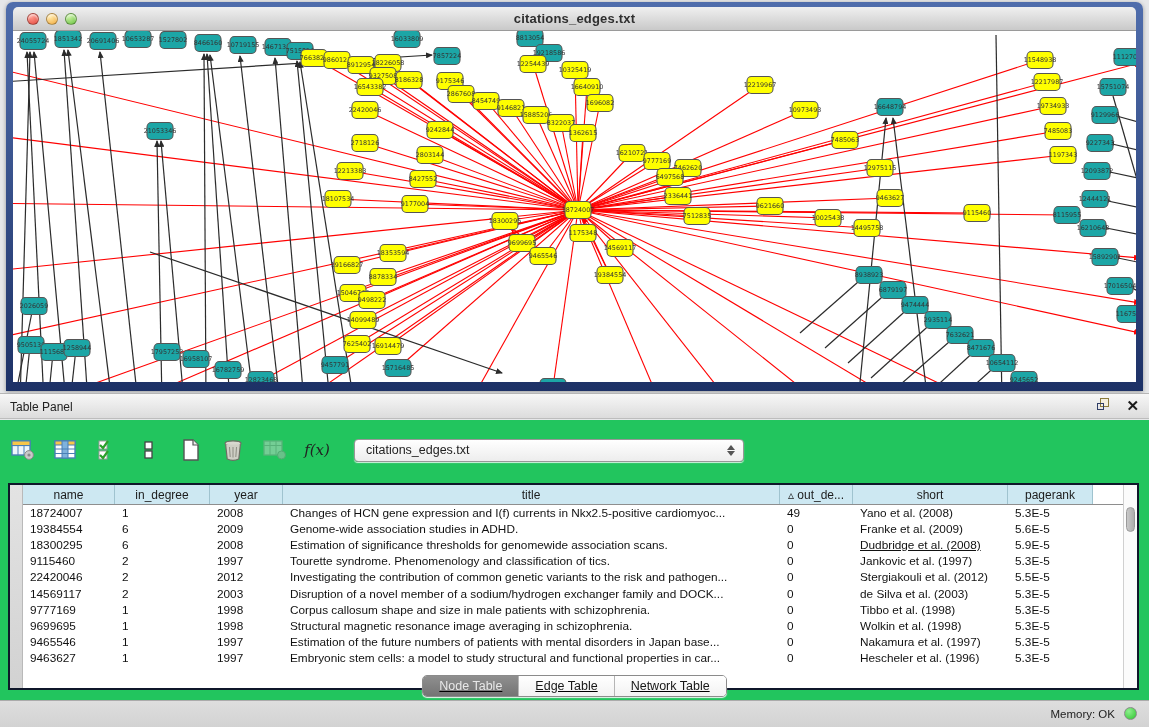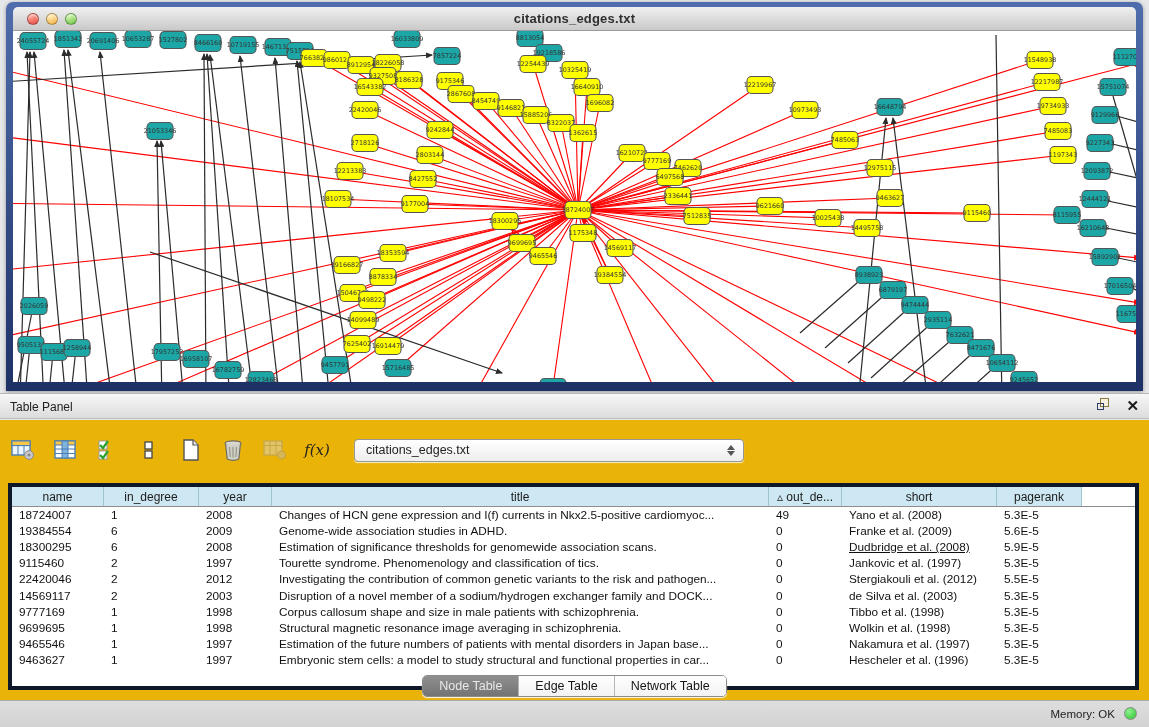--- a/index.html
+++ b/index.html
@@ -31,52 +31,52 @@
     border-bottom:1px solid #bdbdbd; }
   .panel-title { position:absolute; left:10px; top:6px; font-size:12px; color:#222; }
   .panel-actions { position:absolute; right:10px; top:4px; display:flex; gap:14px; align-items:center; }
   .float-ic { width:15px; height:15px; position:relative; }
   .float-ic .sq1 { position:absolute; left:3px; top:0; width:9px; height:9px;
     border:1px solid #8a7a3a; background:#f4efdf; }
   .float-ic .sq2 { position:absolute; left:0; top:5px; width:7px; height:7px;
     border:1px solid #2f3d66; background:transparent; }
   .close-ic { font-size:15px; font-weight:bold; color:#1a1a1a; line-height:15px; cursor:default; }
 
-  .panel-body { position:absolute; left:0; top:420px; width:1149px; height:280px; background:#eab308; }
+  .panel-body { position:absolute; left:0; top:420px; width:1149px; height:280px; background:#22c55e; }
 
   .toolbar { position:absolute; left:10px; top:12px; height:36px; display:flex; align-items:center; gap:16px; }
   .tb-ic { width:26px; height:26px; display:flex; align-items:center; justify-content:center; }
   .tb-ic svg { display:block; }
   .fx-label { font-family:"DejaVu Serif", serif; font-style:italic; font-size:15px; color:#222; }
   .selector { margin-left:8px; width:390px; height:23px; border:1px solid #979797; border-radius:4px;
     background:linear-gradient(#ffffff,#ededed); position:relative;
     font-size:12.5px; color:#222; line-height:21px; padding-left:11px;
     box-shadow:0 1px 1px rgba(255,255,255,.8); }
   .stepper { position:absolute; right:7px; top:3px; width:10px; height:16px;
     display:flex; flex-direction:column; align-items:center; justify-content:center; gap:1px; }
   .stepper i { width:0; height:0; border-left:4px solid transparent; border-right:4px solid transparent; }
   .stepper .up { border-bottom:5px solid #555; }
   .stepper .dn { border-top:5px solid #555; }
 
   .table-box { position:absolute; left:8px; top:63px; width:1131px; height:207px;
-    background:#fff; border:4px solid #0f172a; display:flex;flex-direction:column; }
+    background:#fff; border:2px solid #0f172a; display:flex; }
   .gutter { width:13px; background:linear-gradient(#e3e3e3,#d2d2d2); border-right:1px solid #b9b9b9; }
   .grid { flex:1; position:relative; overflow:hidden; }
   .hdr-row { display:flex; height:20px; border-bottom:1px solid #8e8e8e; }
   .hdr-cell { background:#cde8f2; border-right:1px solid #9fc3cf; font-size:12px; color:#1c1c1c;
     display:flex; align-items:center; justify-content:center; overflow:hidden; white-space:nowrap; }
   .hdr-cell.filler { background:#fff; border-right:none; flex:1; }
   .data-row { display:flex; height:16.1px; }
   .cell { font-size:11.8px; color:#111; padding-left:7px; display:flex; align-items:center;
     overflow:hidden; white-space:nowrap; }
   .vscroll { width:14px; background:#fbfbfb; border-left:1px solid #d0d0d0; position:relative; }
   .vthumb { position:absolute; left:2px; top:22px; width:9px; height:25px;
     background:linear-gradient(90deg,#c9c9c9,#adadad); border:1px solid #9a9a9a; border-radius:5px; }
 
-  .tabs { position:absolute; left:0; right:0; top:255px; display:flex; justify-content:center; }
+  .tabs { position:absolute; left:0; right:0; top:255px; display:flex; justify-content:center;text-decoration:underline; }
   .tab-group { display:flex; border:1px solid #8b8b8b; border-radius:5px; overflow:hidden;
     background:#fdfdfd; box-shadow:0 1px 1px rgba(255,255,255,.9); }
   .tab { height:20px; padding:0 16px; font-size:12.5px; display:flex; align-items:center;
     color:#171717; border-right:1px solid #b5b5b5; background:linear-gradient(#ffffff,#f2f2f2); }
   .tab:last-child { border-right:none; }
   .tab.active { background:linear-gradient(#8f8f8f,#747474); color:#e8e8e8; }
 
   .status-bar { position:absolute; left:0; top:700px; width:1149px; height:37px;
     background:linear-gradient(#dedede,#cecece); border-top:1px solid #ababab; }
   .mem { position:absolute; right:34px; top:7px; font-size:11.5px; color:#222; }

